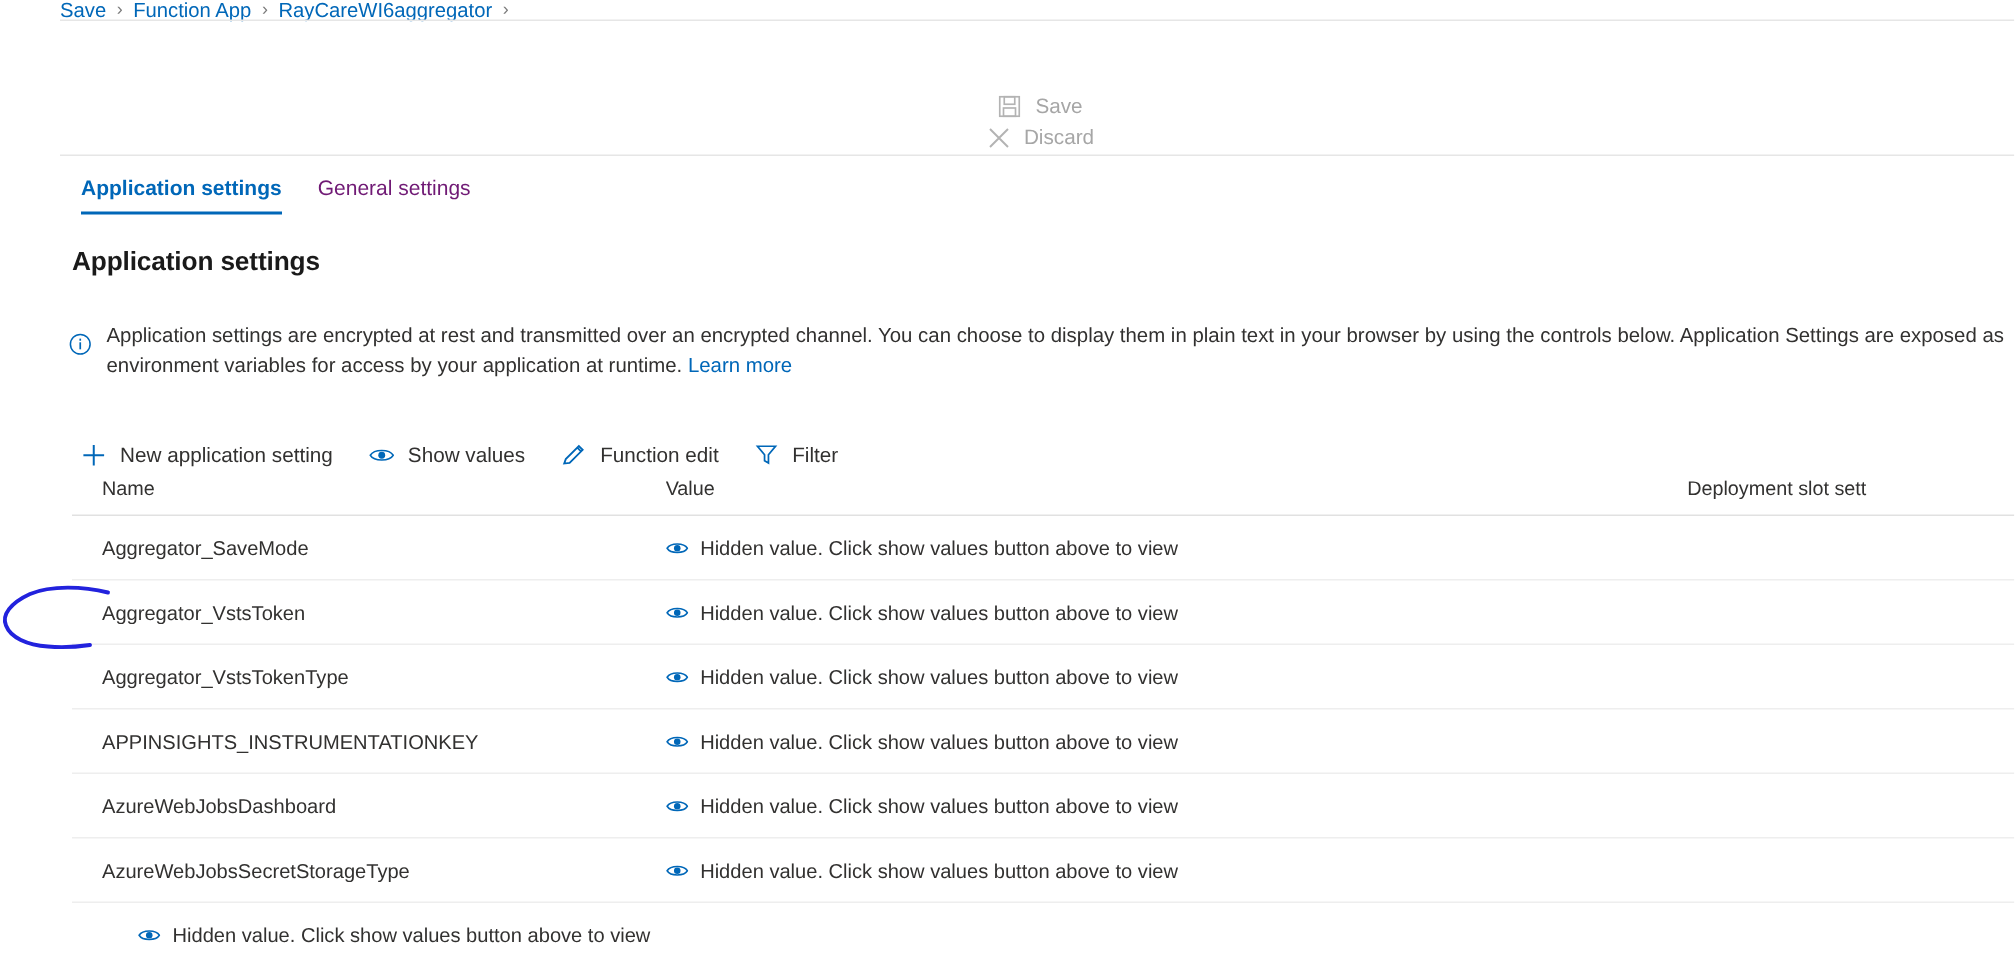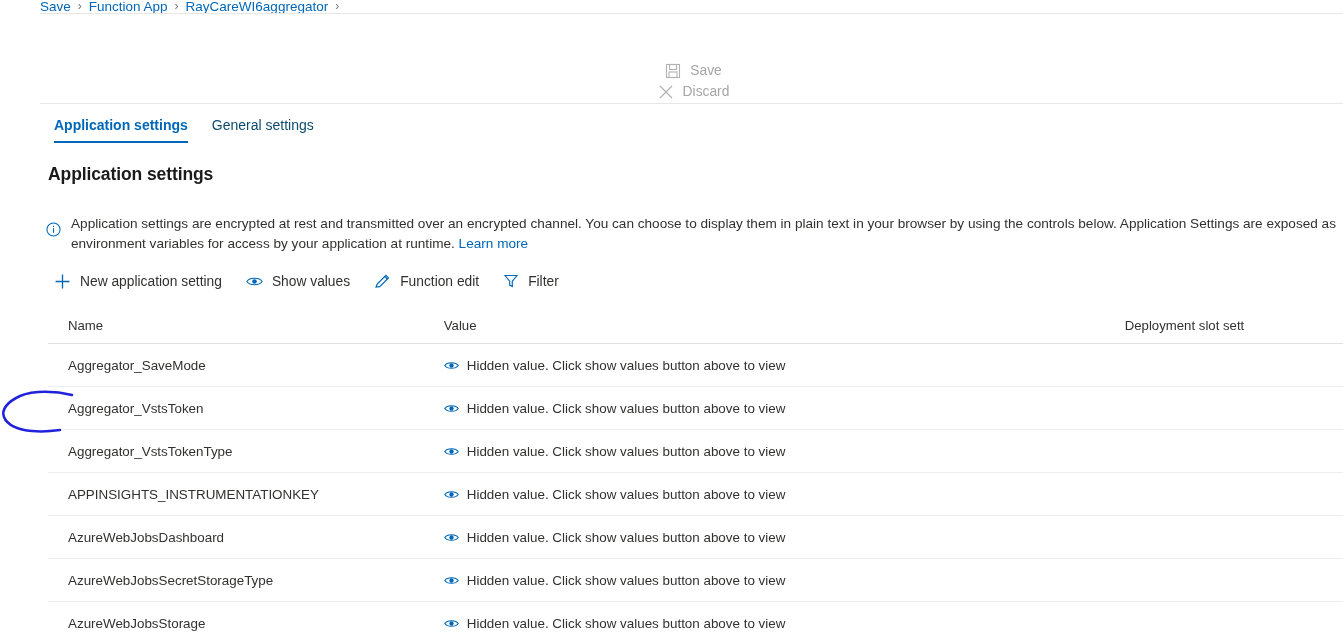--- a/index.html
+++ b/index.html
@@ -74,21 +74,21 @@
   
   .tabs {
     position: absolute;
     left: 54px; top: 113px;
     display: flex; align-items: flex-start;
     gap: 24px;
   }
   .tab {
     position: relative;
     font-size: 14px;
-    color: #0c4a6e;
+    color: #701a75;
     padding: 4px 0 10px 0;
     cursor: pointer;
     white-space: nowrap;
   }
   .tab.active { font-weight: bold; color: #0067b8; }
   .tab.active::after {
     content: "";
     position: absolute;
     left: 0; right: 0; bottom: 0;
     height: 2.5px;
@@ -123,21 +123,21 @@
     line-height: 20px;
     color: #323130;
     width: 1290px;
     white-space: normal;
   }
   .info-link { color: #0067b8; cursor: pointer; }
 
   
   .actionbar {
     position: absolute;
-    left: 54px; top: 267px;
+    left: 54px; top: 289px;
     display: flex; align-items: center;
     gap: 24px;
   }
   .action {
     display: flex; align-items: center;
     gap: 9px;
     font-size: 13.8px;
     color: #323130;
     cursor: pointer;
     height: 28px;
@@ -369,21 +369,20 @@
             <path d="M1 6.5 C4 1.5 16 1.5 19 6.5 C16 11.5 4 11.5 1 6.5 Z" fill="none" stroke="#0067b8" stroke-width="1.4"></path>
             <circle cx="10" cy="6.5" r="2.9" fill="#0067b8"></circle>
           </svg>
         </span>
         <span>Hidden value. Click show values button above to view</span>
       </div>
       <div class="cell c-slot"></div>
     </div>
 
     <div class="trow">
-      <div class="cell c-name">AzureWebJobsStorage</div>
       <div class="cell c-value">
         <span class="eye">
           <svg width="15" height="11" viewBox="0 0 20 13">
             <path d="M1 6.5 C4 1.5 16 1.5 19 6.5 C16 11.5 4 11.5 1 6.5 Z" fill="none" stroke="#0067b8" stroke-width="1.4"></path>
             <circle cx="10" cy="6.5" r="2.9" fill="#0067b8"></circle>
           </svg>
         </span>
         <span>Hidden value. Click show values button above to view</span>
       </div>
       <div class="cell c-slot"></div>

